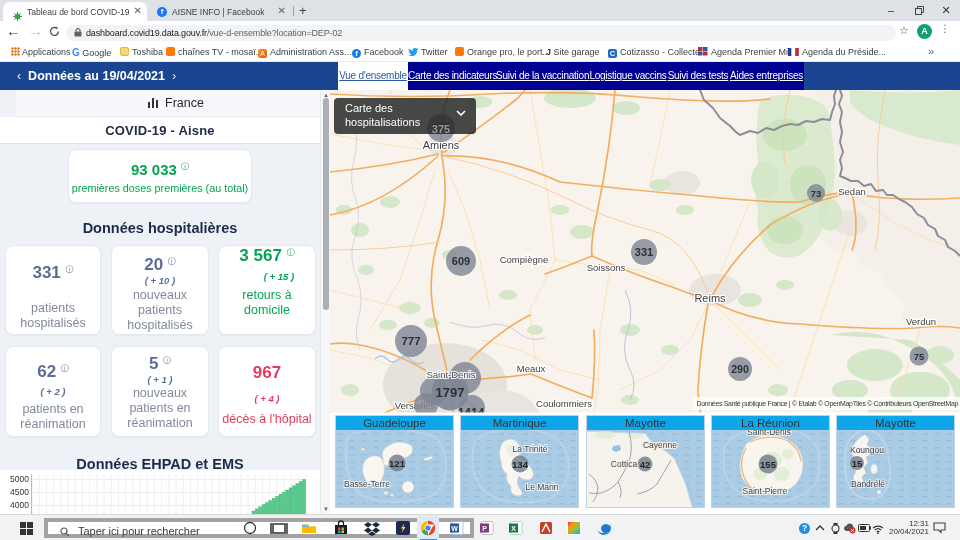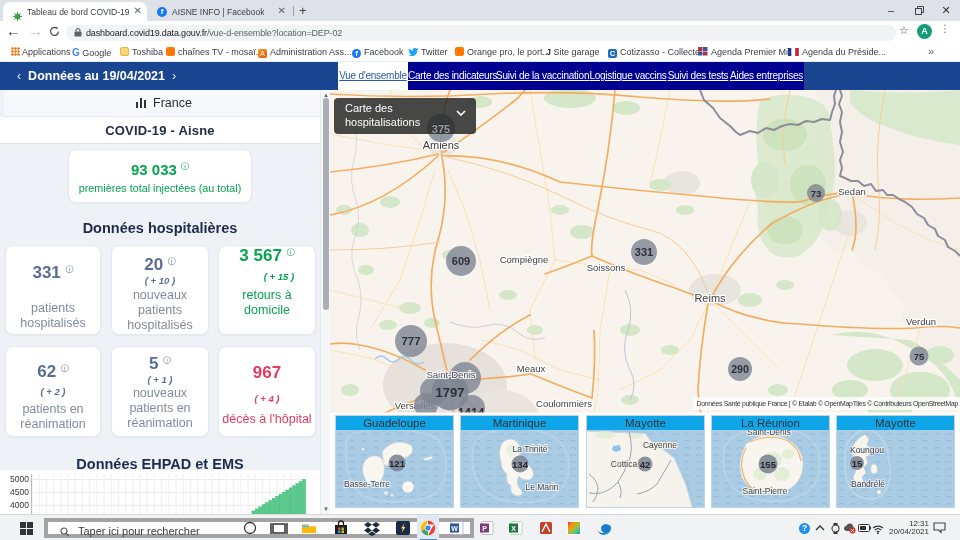--- a/index.html
+++ b/index.html
@@ -23,21 +23,21 @@
   .bmic { display:inline-block; width:9px; height:9px; vertical-align:-1px; margin-right:3px; border-radius:2px; }
 
   
   #pghead { position:absolute; left:0; top:62px; width:960px; height:28px; background:#1a4591; }
   #navgroup { position:absolute; left:338px; top:0; height:28px; background:#000091; }
   .navitem { float:left; height:28px; line-height:28px; color:#fff; font-size:10px; letter-spacing:-0.25px; white-space:nowrap; text-align:center;text-decoration:underline; }
   .navitem.active { background:#fff; color:#2d59a5; }
 
   
   #sidebar { position:absolute; left:0; top:90px; width:320px; height:424px; background:#eef2f7; overflow:hidden; }
-  .row-france { position:absolute; left:4px; top:0; width:320px; height:27px; background:#f6f8fb; border-bottom:1px solid #e3e6eb; text-align:center; font-size:12.5px; color:#2a2a2a; line-height:27px; }
+  .row-france { position:absolute; left:16px; top:0; width:320px; height:27px; background:#f6f8fb; border-bottom:1px solid #e3e6eb; text-align:center; font-size:12.5px; color:#2a2a2a; line-height:27px; }
   .row-title { position:absolute; left:0; top:27px; width:320px; height:27px; background:#fff; border-bottom:1px solid #dfe3e8; text-align:center; font-size:13px; font-weight:bold; color:#222c45; line-height:28px; letter-spacing:0.2px; }
   .card { position:absolute; background:#fff; border:1px solid #e4e8ef; border-radius:8px; box-shadow:0 1px 2px rgba(0,0,0,0.04); text-align:center; }
   .grn { color:#06a452; }
   .blu { color:#5a6d96; }
   .red { color:#e33b5e; }
   .gry { color:#808a9c; }
   .num { font-size:17px; font-weight:bold; }
   .delta { font-size:9.5px; font-style:italic; font-weight:bold; }
   .lbl { font-size:12.5px; line-height:15px; }
   .shead { position:absolute; width:320px; text-align:center; font-size:14.5px; font-weight:bold; color:#1c2b4a; }
@@ -170,21 +170,21 @@
   <div id="sidebar">
     <div class="row-france"><svg width="11" height="10" viewBox="0 0 11 10" style="vertical-align:-1px;margin-right:6px;">
           <rect x="0" y="4" width="2" height="6" fill="#333"></rect>
           <rect x="4" y="0" width="2" height="10" fill="#333"></rect>
           <rect x="8" y="2" width="2" height="8" fill="#333"></rect>
         </svg>France</div>
     <div class="row-title">COVID-19 - Aisne</div>
 
     <div class="card" style="left:68px;top:59px;width:184px;height:54px;">
       <div class="num grn" style="margin-top:11px;font-size:15px;">93 033 <span class="info">ⓘ</span></div>
-      <div class="grn" style="font-size:10.8px;margin-top:4px;white-space:nowrap;">premières total injectées (au total)</div>
+      <div class="grn" style="font-size:10.8px;margin-top:4px;white-space:nowrap;">premières doses premières (au total)</div>
     </div>
 
     <div class="shead" style="top:130px;">Données hospitalières</div>
 
     <div class="card" style="left:5px;top:155px;width:96px;height:90px;">
       <div class="num blu" style="margin-top:17px;">331 <span class="info">ⓘ</span></div>
       <div class="lbl gry" style="margin-top:18px;">patients<br>hospitalisés</div>
     </div>
     <div class="card" style="left:111px;top:155px;width:98px;height:90px;">
       <div class="num blu" style="margin-top:9px;">20 <span class="info">ⓘ</span></div>

